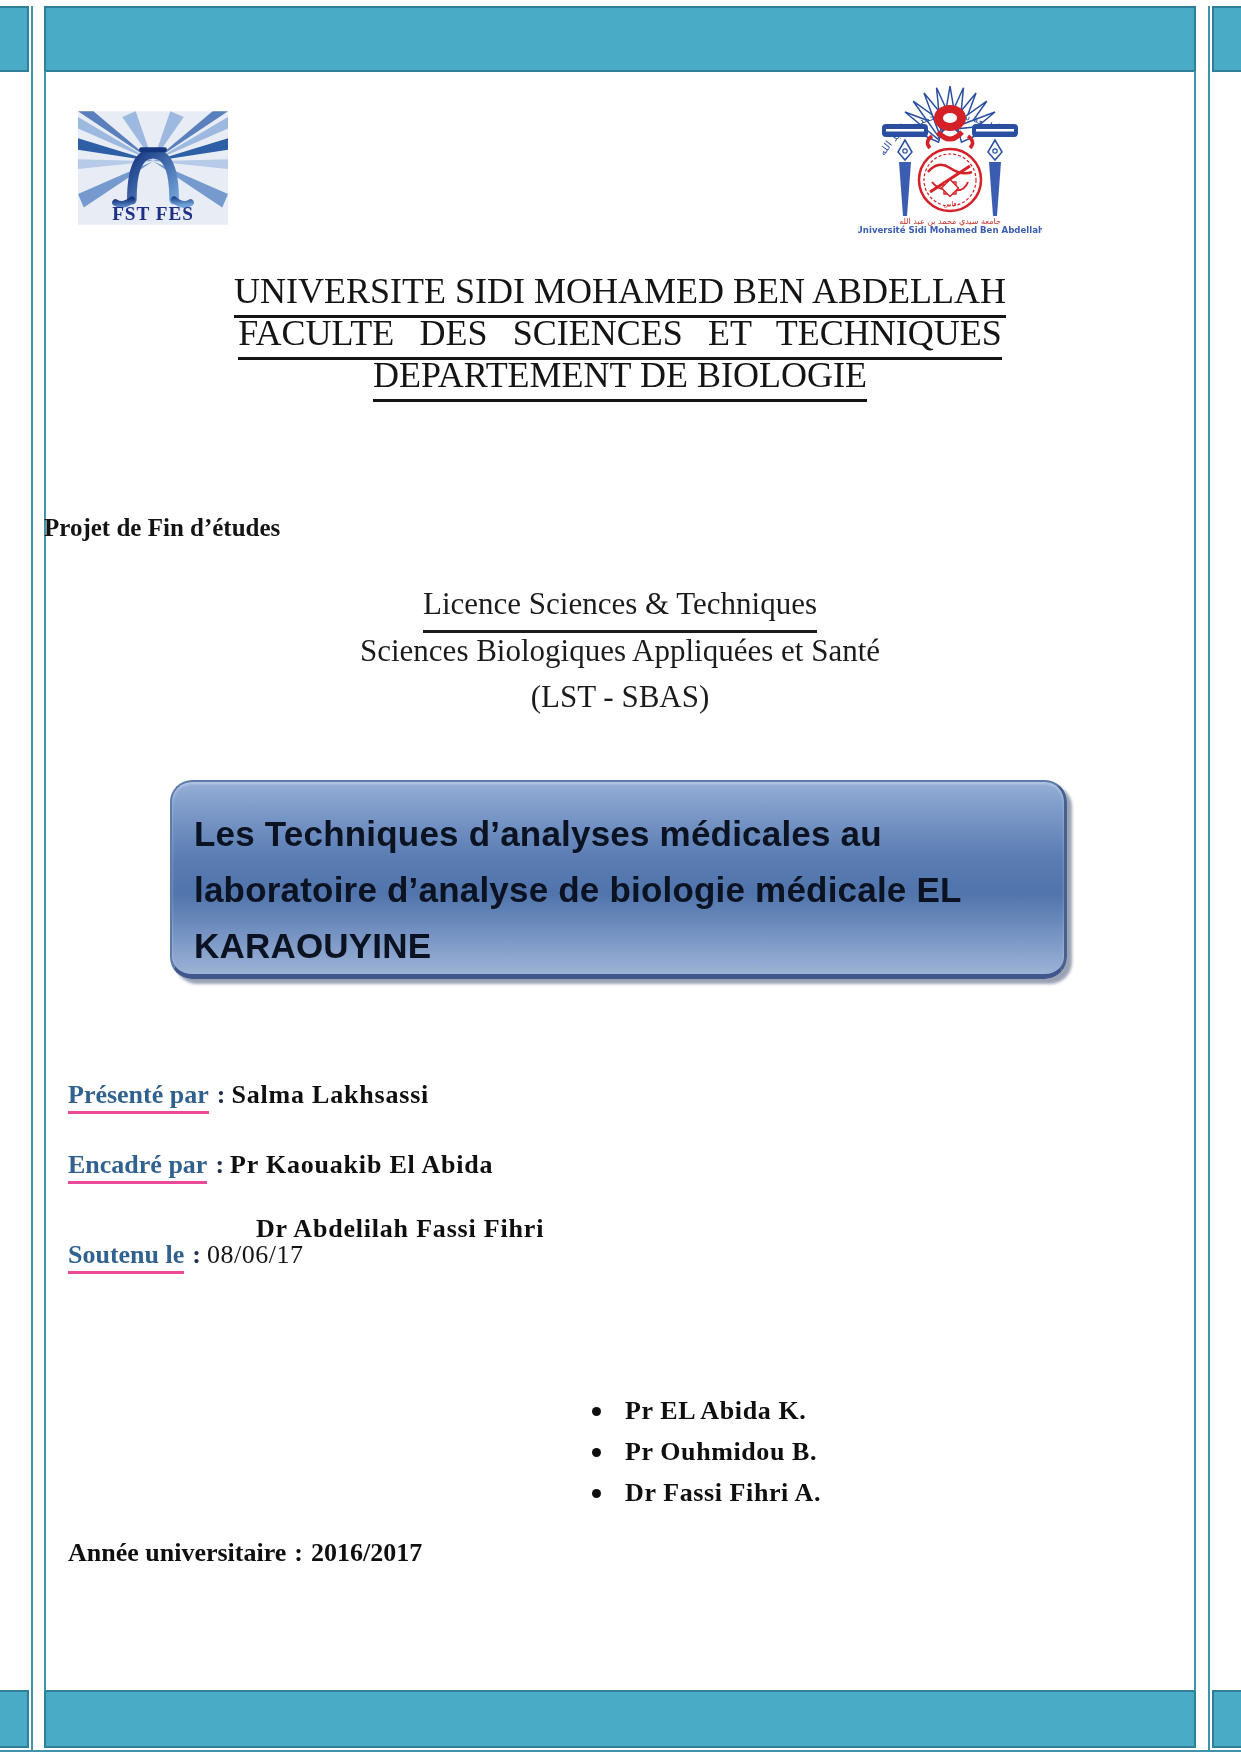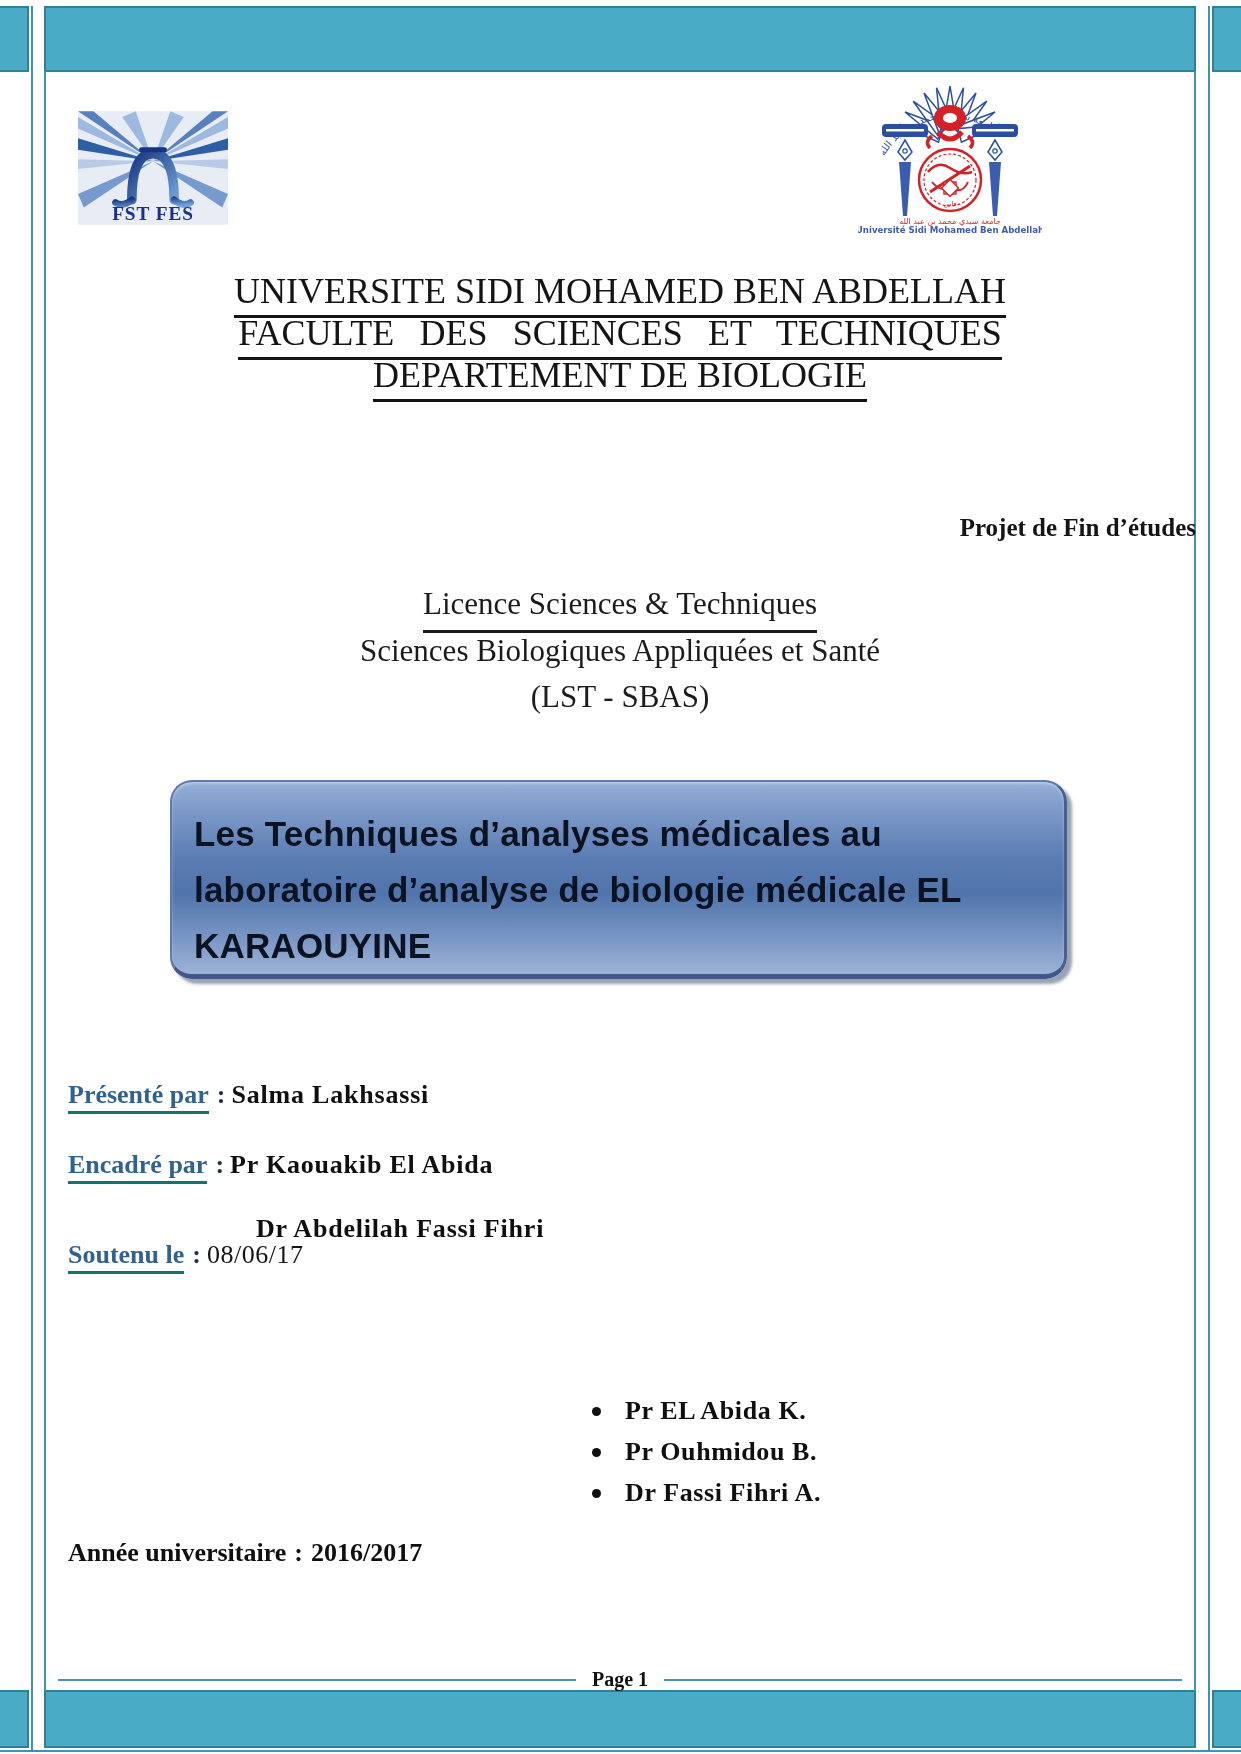--- a/index.html
+++ b/index.html
@@ -19,37 +19,37 @@
   .vline-inner-right{left:1194px;top:71px;height:1620px;}
   .hline-bottom{position:absolute;left:0;top:1750px;width:1241px;height:2px;background:#3f93ab;}
   
   .logo{position:absolute;}
   .logo-fst{left:78px;top:108px;width:150px;height:120px;}
   .logo-usmba{left:858px;top:74px;width:184px;height:160px;}
   
   .hline{position:absolute;left:44px;width:1152px;text-align:center;font-size:36px;color:#141414;}
   .hline span{display:inline-block;border-bottom:3px solid #141414;padding-bottom:3px;}
   .ws-wide span{word-spacing:0.45em;}
-  .kicker{position:absolute;left:44px;width:1152px;top:514px;text-align:right;
+  .kicker{position:absolute;left:44px;width:1152px;top:514px;text-align:left;
           font-size:25px;font-weight:bold;color:#141414;}
   .degree{position:absolute;left:44px;width:1152px;text-align:center;font-size:31px;color:#1b1b1b;}
   .degree-1{top:586px;} .degree-1 span{display:inline-block;border-bottom:3px solid #1b1b1b;padding-bottom:8px;}
   .degree-2{top:633px;} .degree-3{top:679px;}
   
   .title-box{position:absolute;left:170px;top:780px;width:897px;height:199px;box-sizing:border-box;
     border-radius:22px;
     background:linear-gradient(180deg,#95afd6 0%,#7e9bc9 14%,#5a7cb3 40%,#5074ab 58%,#7794c3 80%,#9db3d6 100%);
     border:2px solid #5d7bac;border-bottom:5px solid #40568c;border-right:3px solid #47608f;
     box-shadow:5px 5px 3px rgba(100,112,140,0.65), inset 0 2px 3px rgba(255,255,255,0.35);
     padding:24px 20px 0 22px;}
   .title-box .tline{font-family:"Liberation Sans","DejaVu Sans",sans-serif;font-weight:bold;
     font-size:35px;line-height:56px;color:#0b1322;letter-spacing:0.2px;}
   
   .row{position:absolute;left:68px;white-space:nowrap;font-size:26px;}
-  .lbl{font-weight:bold;color:#31618f;border-bottom:3px solid #0f766e;padding-bottom:1px;display:inline-block;}
+  .lbl{font-weight:bold;color:#31618f;border-bottom:3px solid #ec4899;padding-bottom:1px;display:inline-block;}
   .colon{font-weight:bold;color:#22324a;margin:0 6px 0 8px;}
   .val-bold{font-weight:bold;color:#0f0f0f;letter-spacing:0.8px;}
   .val-reg{color:#141414;letter-spacing:0.5px;}
   .row-presented{top:1080px;} .row-supervised{top:1150px;}
   .row-supervisor2{top:1214px;left:256px;font-weight:bold;letter-spacing:0.8px;color:#0f0f0f;}
   .row-defended{top:1240px;} .row-jury-label{top:1362px;}
   .jury-item{position:absolute;left:592px;font-size:26px;font-weight:bold;color:#0f0f0f;letter-spacing:0.6px;}
   .jury-1{top:1396px;} .jury-2{top:1437px;} .jury-3{top:1478px;}
   .dot{display:inline-block;width:9px;height:9px;border-radius:50%;background:#0f0f0f;
        vertical-align:middle;margin-right:24px;margin-top:-4px;}
@@ -203,19 +203,14 @@
     <span class="dot"></span><span>Pr EL Abida K.</span></div>
   <div class="jury-item jury-2">
     <span class="dot"></span><span>Pr Ouhmidou B.</span></div>
   <div class="jury-item jury-3">
     <span class="dot"></span><span>Dr Fassi Fihri A.</span></div>
 
   <div class="row row-year">
     <span class="ylbl">Année universitaire</span><span class="ycolon">:</span><span class="yval">2016/2017</span>
   </div>
 
-  <div class="footer">
-    <div class="frule"></div>
-    <div class="fpage">Page 1</div>
-    <div class="frule"></div>
-  </div>
 
 </div>
 
 </body></html>

